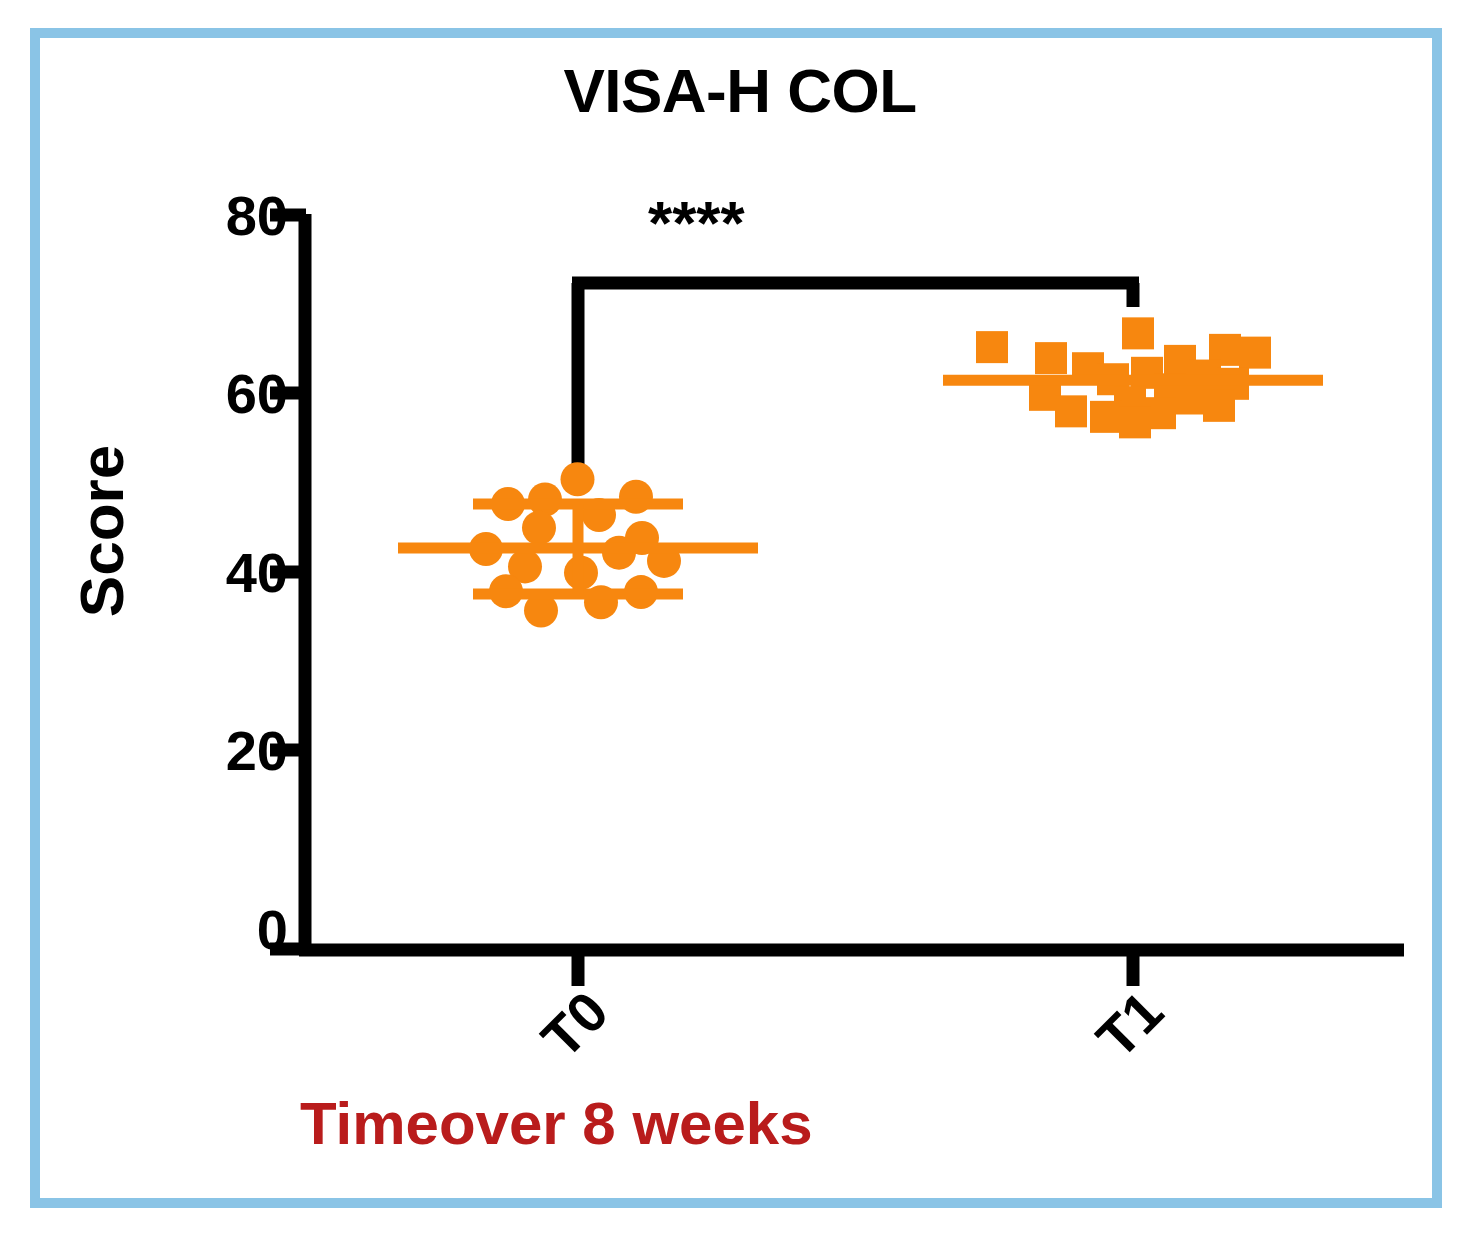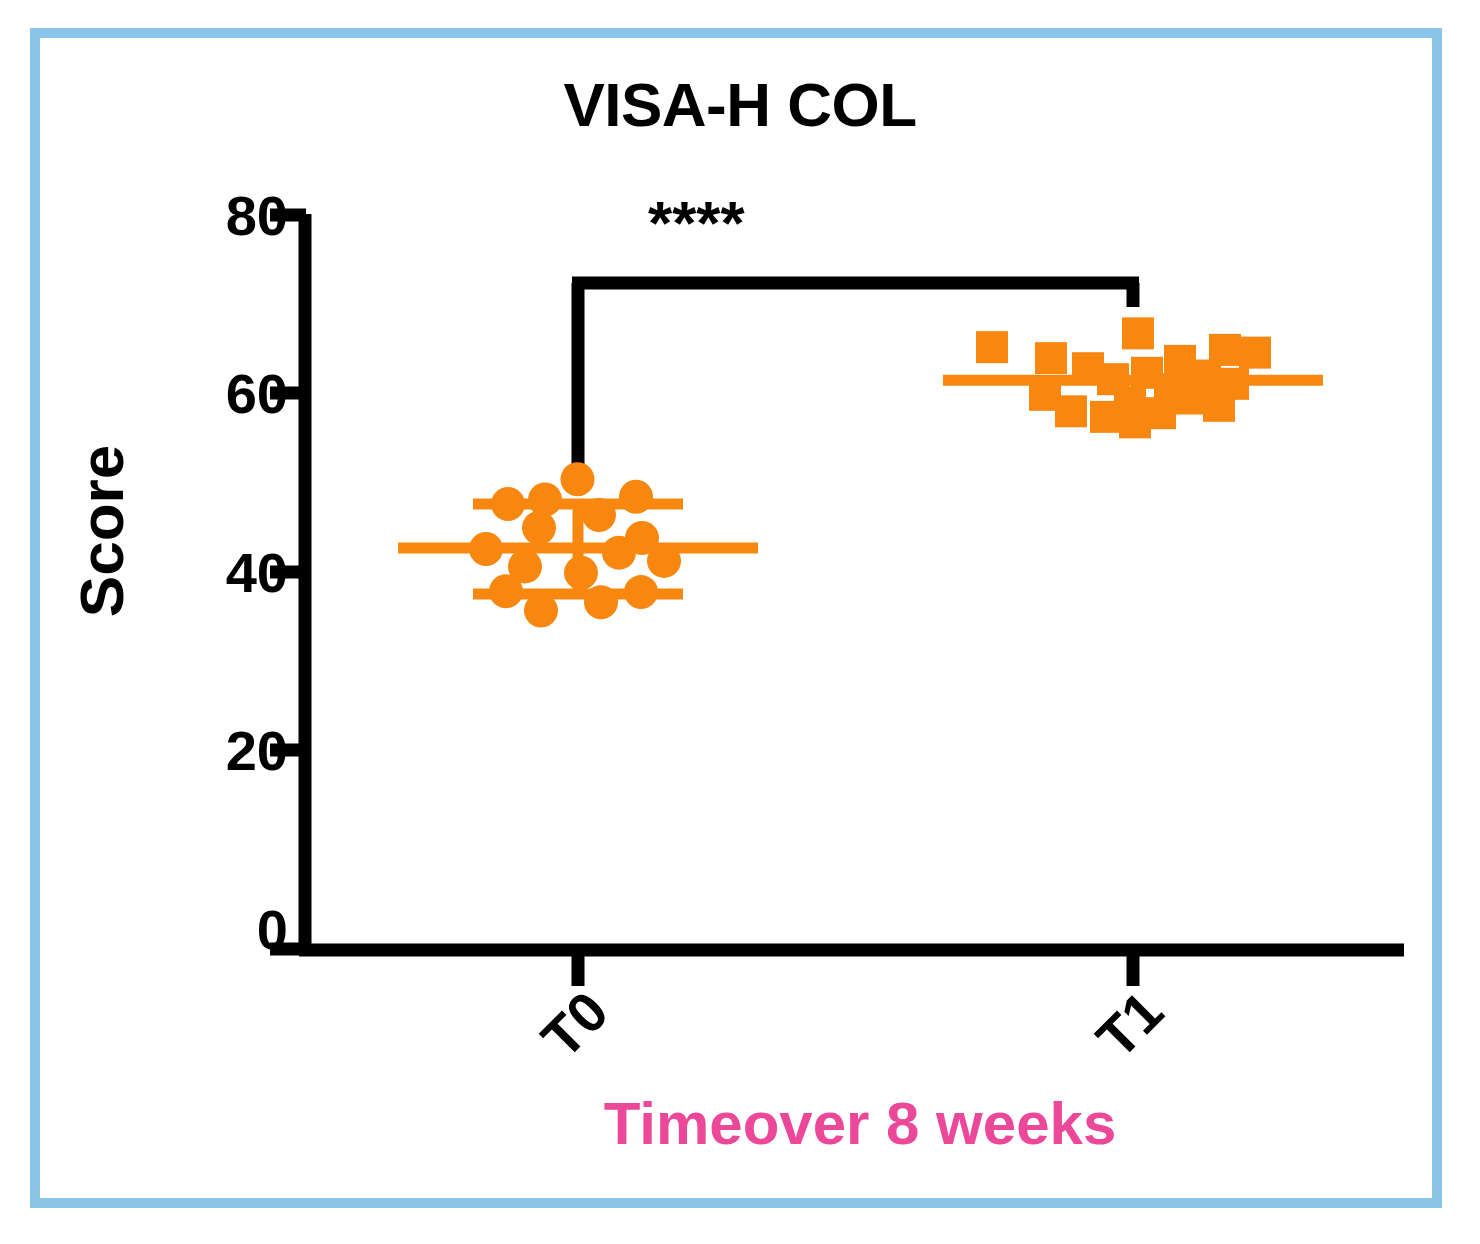--- a/index.html
+++ b/index.html
@@ -23,21 +23,21 @@
     top: 28px;
     width: 1412px;
     height: 1180px;
     border: 10px solid #8ac4e6;
     box-sizing: border-box;
     background: #ffffff;
   }
   #chart-title {
     position: absolute;
     left: 0;
-    top: 74px;
+    top: 60px;
     width: 1480px;
     text-align: center;
     font-size: 62px;
     font-weight: bold;
     color: #000000;
     letter-spacing: -0.5px;
     line-height: 1;
   }
   #plot-svg {
     position: absolute;
@@ -55,24 +55,24 @@
     font-size: 62px;
     font-weight: bold;
     color: #000000;
     line-height: 1;
   }
   #x-axis-title {
     position: absolute;
     left: 300px;
     top: 1094px;
     width: 1120px;
-    text-align: center;
+    text-align: left;
     font-size: 60px;
     font-weight: bold;
-    color: #ec4899;
+    color: #b91c1c;
     line-height: 1;
   }
   .annot-text {
     position: absolute;
     font-size: 60px;
     color: #000000;
     white-space: nowrap;
     line-height: 1;
   }
   #sig-stars {

